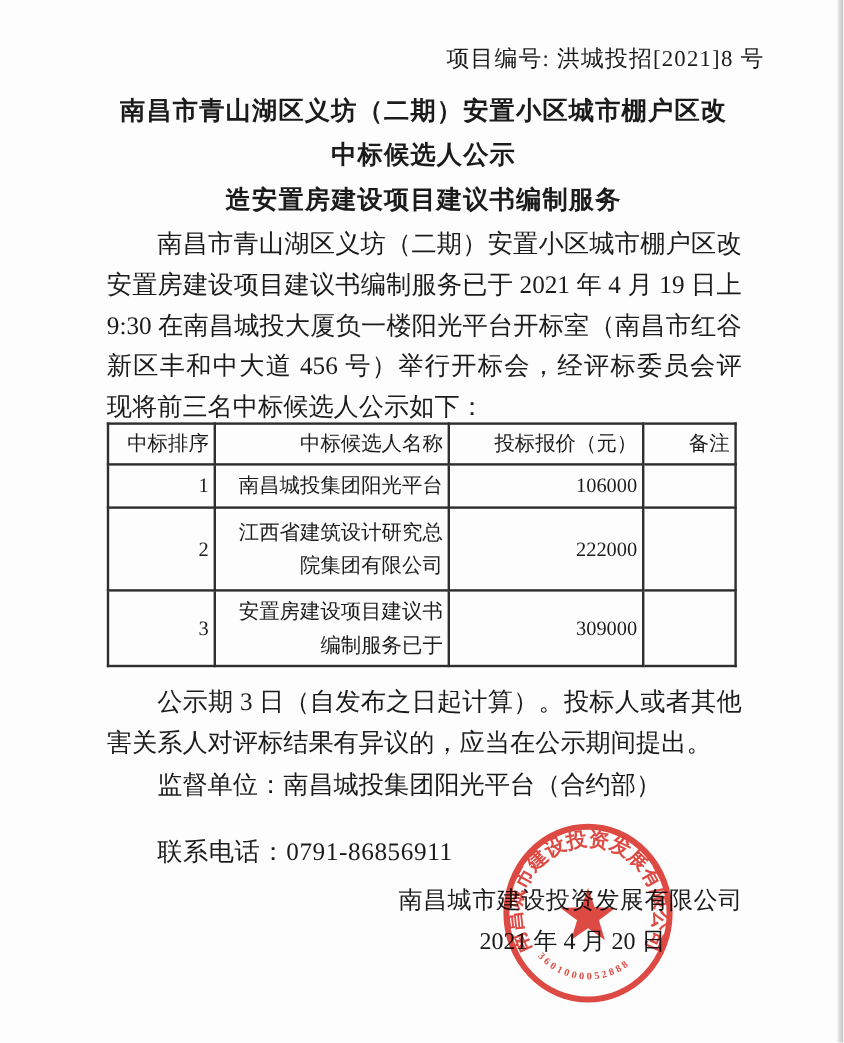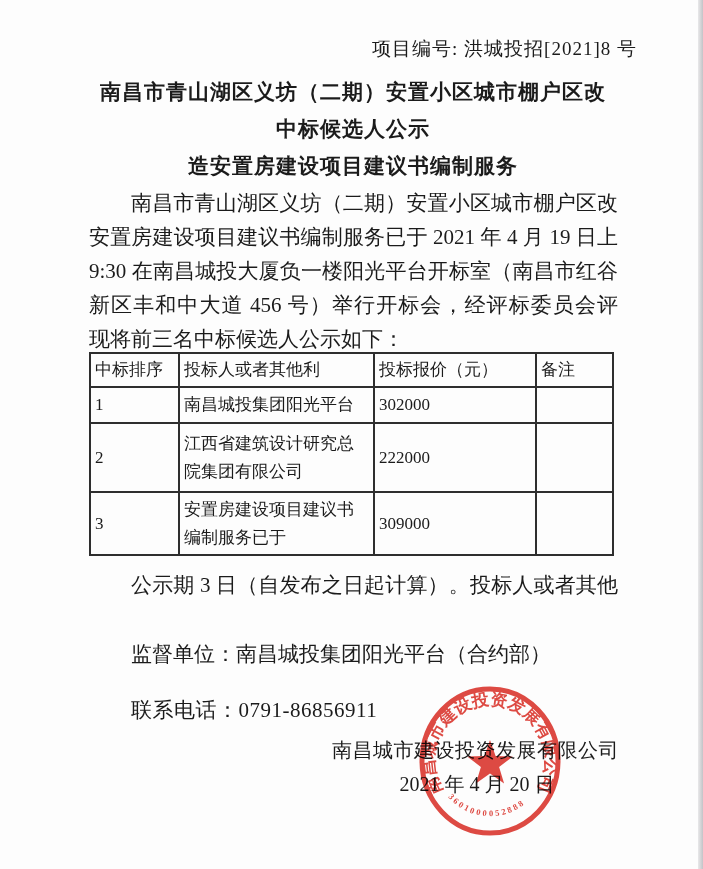--- a/index.html
+++ b/index.html
@@ -18,21 +18,21 @@
   .para .line{white-space:nowrap;}
   .para .just{text-align:justify;text-align-last:justify;white-space:normal;overflow:hidden;height:34px;}
   .indent{text-indent:2em;}
   .intro{top:186px;}
   .notice{top:568px;}
   .single-line{position:absolute;left:89px;font-size:21px;white-space:nowrap;}
   .supervisor{top:640px;text-indent:2em;}
   .phone{top:696px;text-indent:2em;letter-spacing:0.5px;}
   table.bid{position:absolute;top:352px;left:89px;width:523px;
     border-collapse:collapse;table-layout:fixed;font-size:17px;}
-  table.bid td{border:2px solid #2e2e2e;text-align:left;vertical-align:middle;
+  table.bid td{border:2px solid #2e2e2e;text-align:right;vertical-align:middle;
     padding:1px 4px;line-height:28px;}
   .sig-company{position:absolute;top:737px;left:332px;font-size:20px;letter-spacing:0.5px;white-space:nowrap;}
   .sig-date{position:absolute;top:771px;left:357px;width:240px;text-align:center;font-size:20px;white-space:nowrap;}
   .seal{position:absolute;left:412px;top:679px;width:156px;height:164px;
     mix-blend-mode:multiply;opacity:0.93;}
   .seal text{font-family:"Liberation Serif","DejaVu Serif",serif;font-weight:bold;}
 </style>
 </head>
 <body>
 
@@ -57,47 +57,48 @@
   <table class="bid">
     <colgroup>
         <col style="width:89px">
         <col style="width:195px">
         <col style="width:162px">
         <col style="width:77px">
       </colgroup>
     <tbody>
         <tr style="height:34px">
       <td>中标排序</td>
-      <td>投标人或者其他利</td>
+      <td>中标候选人名称</td>
       <td>投标报价（元）</td>
       <td>备注</td>
     </tr>
     <tr style="height:36px">
       <td>1</td>
       <td>南昌城投集团阳光平台</td>
-      <td>302000</td>
+      <td>106000</td>
       <td></td>
     </tr>
     <tr style="height:69px">
       <td>2</td>
       <td>江西省建筑设计研究总院集团有限公司</td>
       <td>222000</td>
       <td></td>
     </tr>
     <tr style="height:63px">
       <td>3</td>
       <td>安置房建设项目建议书编制服务已于</td>
       <td>309000</td>
       <td></td>
     </tr>
   </tbody>
     </table>
 
   <div class="para notice">
     <div class="line just indent">公示期 3 日（自发布之日起计算）。投标人或者其他利</div>
+    <div class="line">害关系人对评标结果有异议的，应当在公示期间提出。</div>
   </div>
 
   <div class="single-line supervisor">监督单位：南昌城投集团阳光平台（合约部）</div>
   <div class="single-line phone">联系电话：0791-86856911</div>
 
   <div class="sig-company">南昌城市建设投资发展有限公司</div>
   <div class="sig-date">2021 年 4 月 20 日</div>
 
   <svg class="seal" viewBox="-78 -82 156 164" xmlns="http://www.w3.org/2000/svg">
     <defs>

